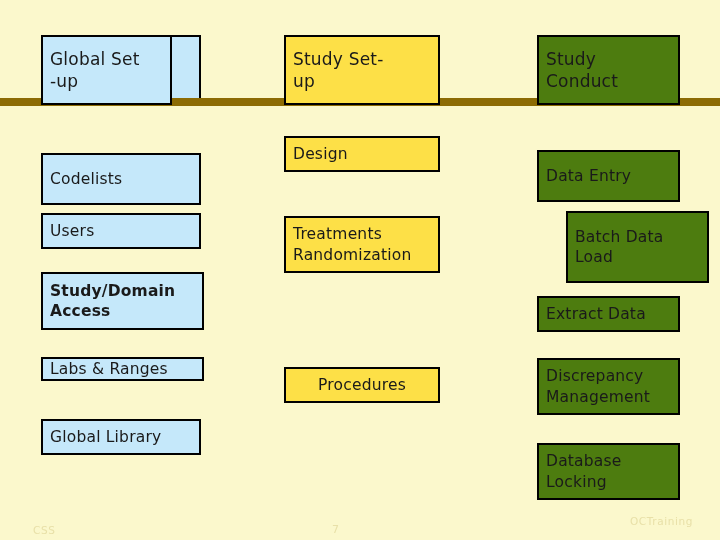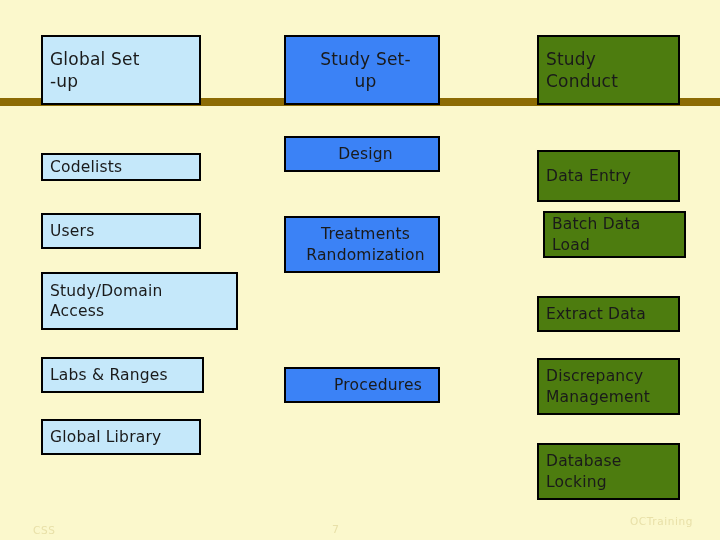--- a/index.html
+++ b/index.html
@@ -28,21 +28,21 @@
     flex-direction:column;
     justify-content:center;
     padding:3px 0 3px 7px;
     color:#1a1a1a;
     font-size:15.5px;
     line-height:1.30;
     letter-spacing:0.2px;
     white-space:pre-line;
   }
   .box.blue{background:#c5e8fa;}
-  .box.green{background:#3b82f6;text-align:center;}
+  .box.green{background:#fde047;}
   .box.peach{background:#4d7c0f;}
   .box.header{font-size:17px;line-height:1.30;}
 
   .footer{
     position:absolute;
     font-size:10.5px;
     color:#e8e0a8;
     letter-spacing:0.6px;
     font-family:"DejaVu Sans", sans-serif;
   }
@@ -51,62 +51,62 @@
   #footer-right{left:630px;top:515px;text-align:center;}
 </style>
 </head>
 <body style="background: rgb(251, 248, 204);">
 
 <div id="slide">
 
   <div class="box blue header" style="left:41px;top:35px;width:160px;height:70px;">Global    Set
 -up</div>
 
-  <div class="box blue" style="left:41px;top:153px;width:160px;height:28px;">Codelists</div>
+  <div class="box blue" style="left:41px;top:153px;width:160px;height:52px;">Codelists</div>
 
   <div class="box blue" style="left:41px;top:213px;width:160px;height:36px;">Users</div>
 
-  <div class="box blue" style="left:41px;top:272px;width:197px;height:58px;">Study/Domain
+  <div class="box blue" style="left:41px;top:272px;width:163px;height:58px;font-weight:bold;">Study/Domain
 Access</div>
 
-  <div class="box blue" style="left:41px;top:357px;width:163px;height:36px;">Labs &amp; Ranges</div>
+  <div class="box blue" style="left:41px;top:357px;width:163px;height:24px;">Labs &amp; Ranges</div>
 
   <div class="box blue" style="left:41px;top:419px;width:160px;height:36px;">Global Library</div>
 
   <div class="box green header" style="left:284px;top:35px;width:156px;height:70px;">Study   Set-
 up</div>
 
   <div class="box green" style="left:284px;top:136px;width:156px;height:36px;">Design</div>
 
   <div class="box green" style="left:284px;top:216px;width:156px;height:57px;">Treatments
 Randomization</div>
 
 
   <div class="box green" style="left:284px;top:367px;width:156px;height:36px;padding-left:32px;">Procedures</div>
 
 
   <div class="box peach header" style="left:537px;top:35px;width:143px;height:70px;">Study
 Conduct</div>
 
   <div class="box peach" style="left:537px;top:150px;width:143px;height:52px;">Data Entry</div>
 
-  <div class="box peach" style="left:543px;top:211px;width:143px;height:47px;">Batch Data
+  <div class="box peach" style="left:566px;top:211px;width:143px;height:72px;">Batch Data
 Load</div>
 
   <div class="box peach" style="left:537px;top:296px;width:143px;height:36px;">Extract Data</div>
 
   <div class="box peach" style="left:537px;top:358px;width:143px;height:57px;">Discrepancy
 Management</div>
 
   <div class="box peach" style="left:537px;top:443px;width:143px;height:57px;">Database
 Locking</div>
 
   <div class="divider" style="top: 98px; background: rgb(140, 107, 4);"></div>
 
-  <div class="box blue header" style="left:41px;top:35px;width:160px;height:70px;">Global    Set
+  <div class="box blue header" style="left:41px;top:35px;width:131px;height:70px;">Global    Set
 -up</div>
   <div class="box green header" style="left:284px;top:35px;width:156px;height:70px;">Study   Set-
 up</div>
   <div class="box peach header" style="left:537px;top:35px;width:143px;height:70px;">Study
 Conduct</div>
 
   <div class="footer" id="footer-left">CSS</div>
   <div class="footer" id="footer-center">7</div>
   <div class="footer" id="footer-right">OCTraining</div>
 

